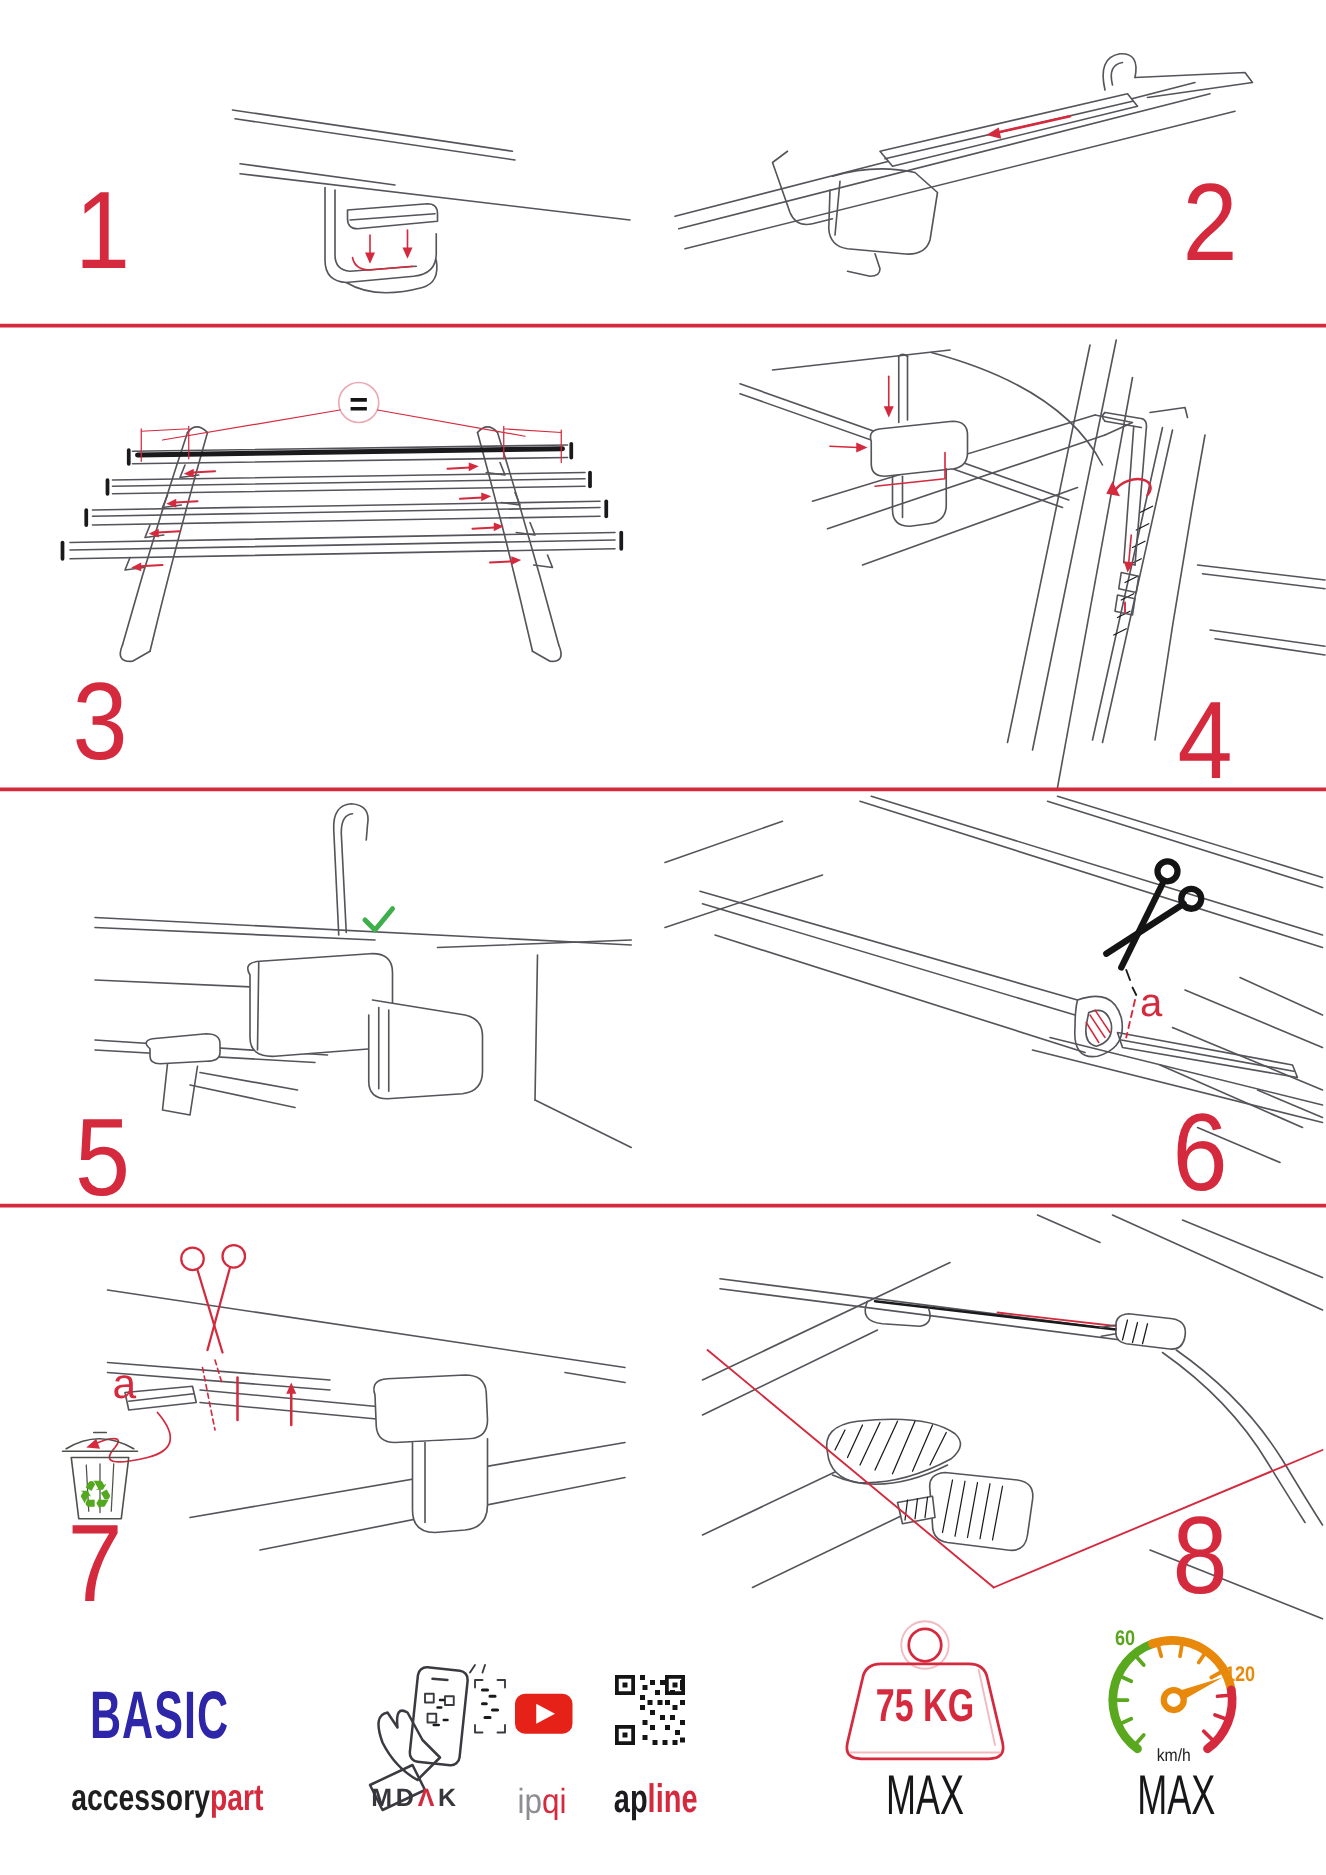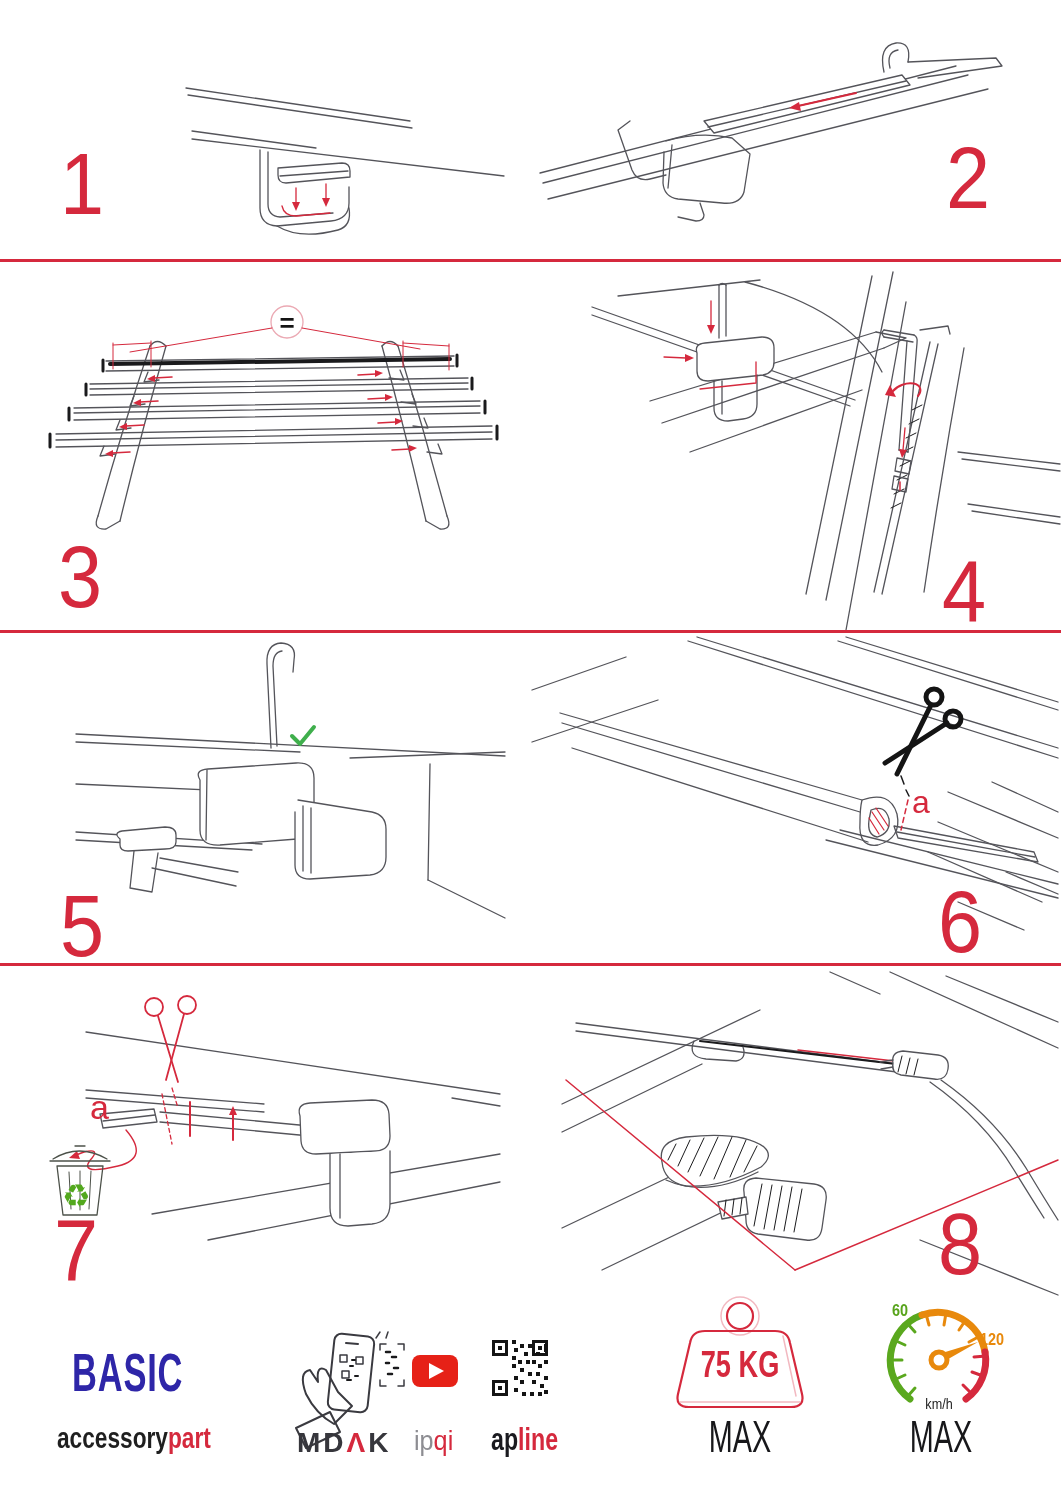--- a/index.html
+++ b/index.html
@@ -19,21 +19,21 @@
   #art .rd { stroke:#d5293d; }
   #art .rf { fill:#d5293d; stroke:none; }
   #art .dk { stroke:#1a1a1c; }
   #art .wh { fill:#ffffff; }
   
   .t-basic { position:absolute; left:72px; top:1346px; font-size:42px; font-weight:bold;
     color:#2e26a8; letter-spacing:1px; transform:scale(0.82,1.28); transform-origin:left top; line-height:1; }
   .t-brand { position:absolute; left:57px; top:1424px; font-size:27px; font-weight:bold;
     transform:scale(0.84,1.1); transform-origin:left top; line-height:1; }
   .t-brand .b1 { color:#1f1f1f; } .t-brand .b2 { color:#d5293d; }
-  .t-mdak { position:absolute; left:297px; top:1429px; font-size:28px; font-weight:bold;
+  .t-mdak { position:absolute; left:297px; top:1429px; font-size:20px; font-weight:bold;
     color:#36363c; letter-spacing:3px; line-height:1; }
   .t-mdak .lam { color:#d5293d; }
   .t-ipqi { position:absolute; left:414px; top:1427px; font-size:28px; color:#8d8d92;
     transform:scaleX(0.9); transform-origin:left top; line-height:1; }
   .t-ipqi .qi { color:#d5293d; }
   .t-apline { position:absolute; left:491px; top:1424px; font-size:29px; font-weight:bold;
     transform:scale(0.8,1.1); transform-origin:left top; line-height:1; }
   .t-apline .a1 { color:#1b1b20; } .t-apline .a2 { color:#d5293d; }
   .t-75kg { position:absolute; left:692px; top:1346px; width:96px; text-align:center;
     font-size:32px; font-weight:bold; color:#d5293d; transform:scale(0.85,1.15); transform-origin:center top; line-height:1; }

